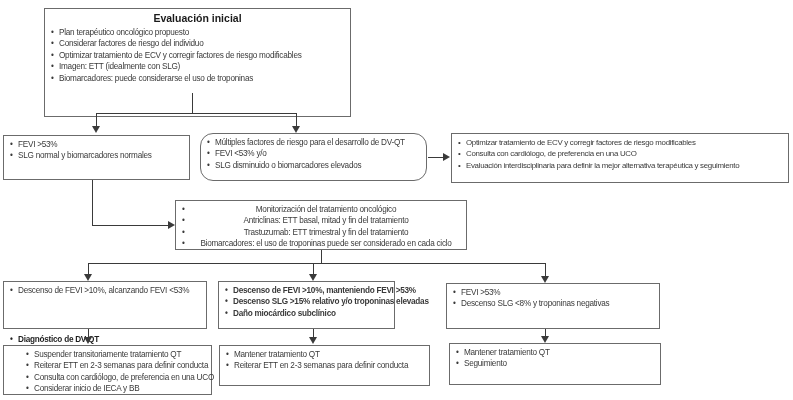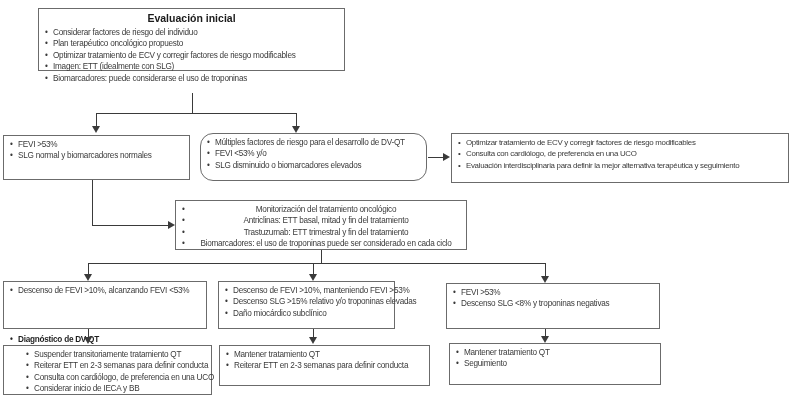--- a/index.html
+++ b/index.html
@@ -59,25 +59,25 @@
     border-top:4px solid transparent;
     border-bottom:4px solid transparent;
     border-left:7px solid #3a3a3a;
   }
 </style>
 </head>
 <body>
 
 <div id="canvas">
 
-  <div class="box" style="left:38px;top:8px;width:307px;height:63px;">
+  <div class="box" style="left:44px;top:8px;width:307px;height:109px;">
     <div class="box-title">Evaluación inicial</div>
     <ul>
+      <li>Plan terapéutico oncológico propuesto</li>
       <li>Considerar factores de riesgo del individuo</li>
-      <li>Plan terapéutico oncológico propuesto</li>
       <li>Optimizar tratamiento de ECV y corregir factores de riesgo modificables</li>
       <li>Imagen: ETT (idealmente con SLG)</li>
       <li>Biomarcadores: puede considerarse el uso de troponinas</li>
     </ul>
   </div>
 
   <div class="box" style="left:3px;top:135px;width:187px;height:45px;">
     <ul>
       <li>FEVI &gt;53%</li>
       <li>SLG normal y biomarcadores normales</li>
@@ -109,21 +109,21 @@
     </ul>
   </div>
 
   <div class="box" style="left:3px;top:281px;width:204px;height:48px;">
     <ul>
       <li>Descenso de FEVI &gt;10%, alcanzando FEVI &lt;53%</li>
       <li class="bold">Diagnóstico de DV-QT</li>
     </ul>
   </div>
 
-  <div class="box" style="left:218px;top:281px;width:177px;height:48px;">
+  <div class="box" style="left:218px;top:281px;width:177px;height:48px;font-weight:bold;">
     <ul>
       <li>Descenso de FEVI &gt;10%, manteniendo FEVI &gt;53%</li>
       <li>Descenso SLG &gt;15% relativo y/o troponinas elevadas</li>
       <li>Daño miocárdico subclínico</li>
     </ul>
   </div>
 
   <div class="box" style="left:446px;top:283px;width:214px;height:46px;">
     <ul>
       <li>FEVI &gt;53%</li>

